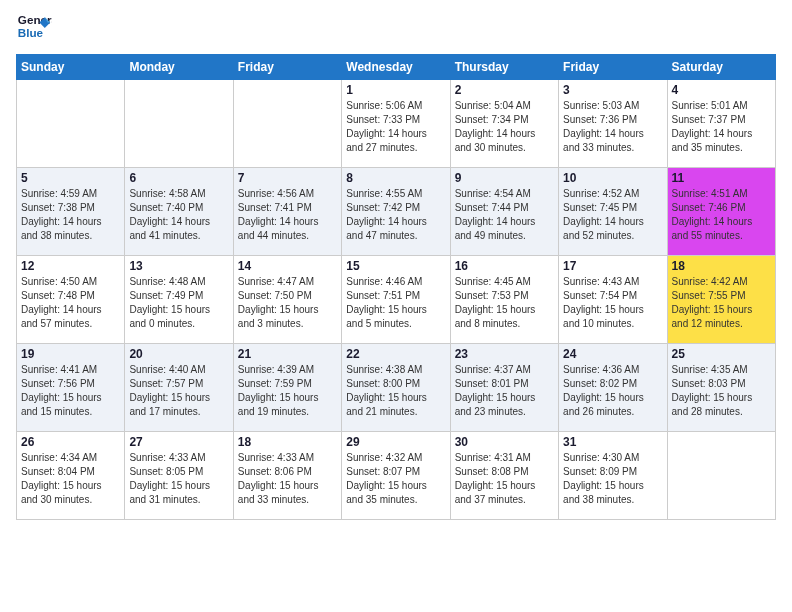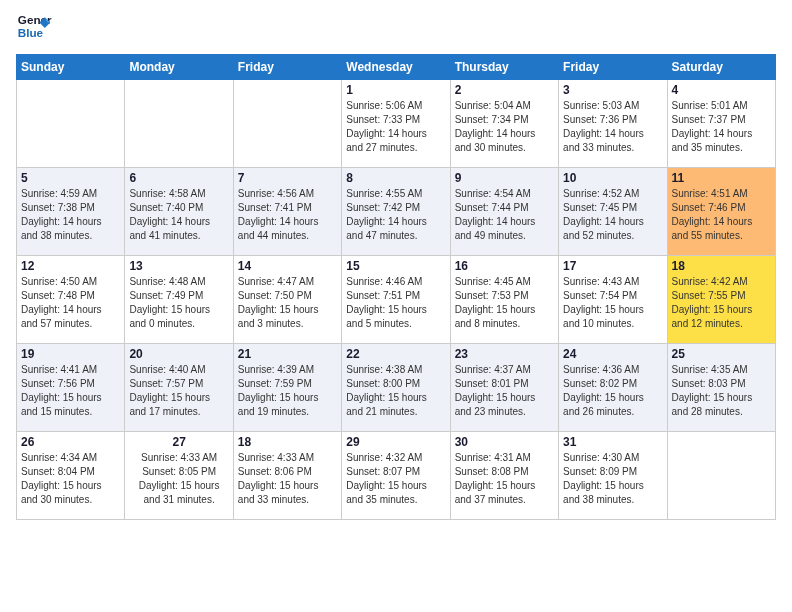--- a/index.html
+++ b/index.html
@@ -162,21 +162,21 @@
             <div class="day-info">Sunrise: 4:55 AM<br>Sunset: 7:42 PM<br>Daylight: 14 hours<br>and 47 minutes.</div>
           </td>
           <td style="background: rgb(238, 242, 248);">
             <span class="day-num">9</span>
             <div class="day-info">Sunrise: 4:54 AM<br>Sunset: 7:44 PM<br>Daylight: 14 hours<br>and 49 minutes.</div>
           </td>
           <td style="background: rgb(238, 242, 248);">
             <span class="day-num">10</span>
             <div class="day-info">Sunrise: 4:52 AM<br>Sunset: 7:45 PM<br>Daylight: 14 hours<br>and 52 minutes.</div>
           </td>
-          <td style="background: #fdba74;">
+          <td style="background: #d946ef;">
             <span class="day-num">11</span>
             <div class="day-info">Sunrise: 4:51 AM<br>Sunset: 7:46 PM<br>Daylight: 14 hours<br>and 55 minutes.</div>
           </td>
         </tr>
         <tr>
           <td style="background: rgb(255, 255, 255);">
             <span class="day-num">12</span>
             <div class="day-info">Sunrise: 4:50 AM<br>Sunset: 7:48 PM<br>Daylight: 14 hours<br>and 57 minutes.</div>
           </td>
           <td style="background: rgb(255, 255, 255);">
@@ -232,21 +232,21 @@
           <td style="background: rgb(238, 242, 248);">
             <span class="day-num">25</span>
             <div class="day-info">Sunrise: 4:35 AM<br>Sunset: 8:03 PM<br>Daylight: 15 hours<br>and 28 minutes.</div>
           </td>
         </tr>
         <tr>
           <td style="background: rgb(255, 255, 255);">
             <span class="day-num">26</span>
             <div class="day-info">Sunrise: 4:34 AM<br>Sunset: 8:04 PM<br>Daylight: 15 hours<br>and 30 minutes.</div>
           </td>
-          <td style="background: rgb(255, 255, 255); text-align: center;">
+          <td style="background: rgb(255, 255, 255);">
             <span class="day-num">27</span>
             <div class="day-info">Sunrise: 4:33 AM<br>Sunset: 8:05 PM<br>Daylight: 15 hours<br>and 31 minutes.</div>
           </td>
           <td style="background: rgb(255, 255, 255);">
             <span class="day-num">18</span>
             <div class="day-info">Sunrise: 4:33 AM<br>Sunset: 8:06 PM<br>Daylight: 15 hours<br>and 33 minutes.</div>
           </td>
           <td style="background: rgb(255, 255, 255);">
             <span class="day-num">29</span>
             <div class="day-info">Sunrise: 4:32 AM<br>Sunset: 8:07 PM<br>Daylight: 15 hours<br>and 35 minutes.</div>

